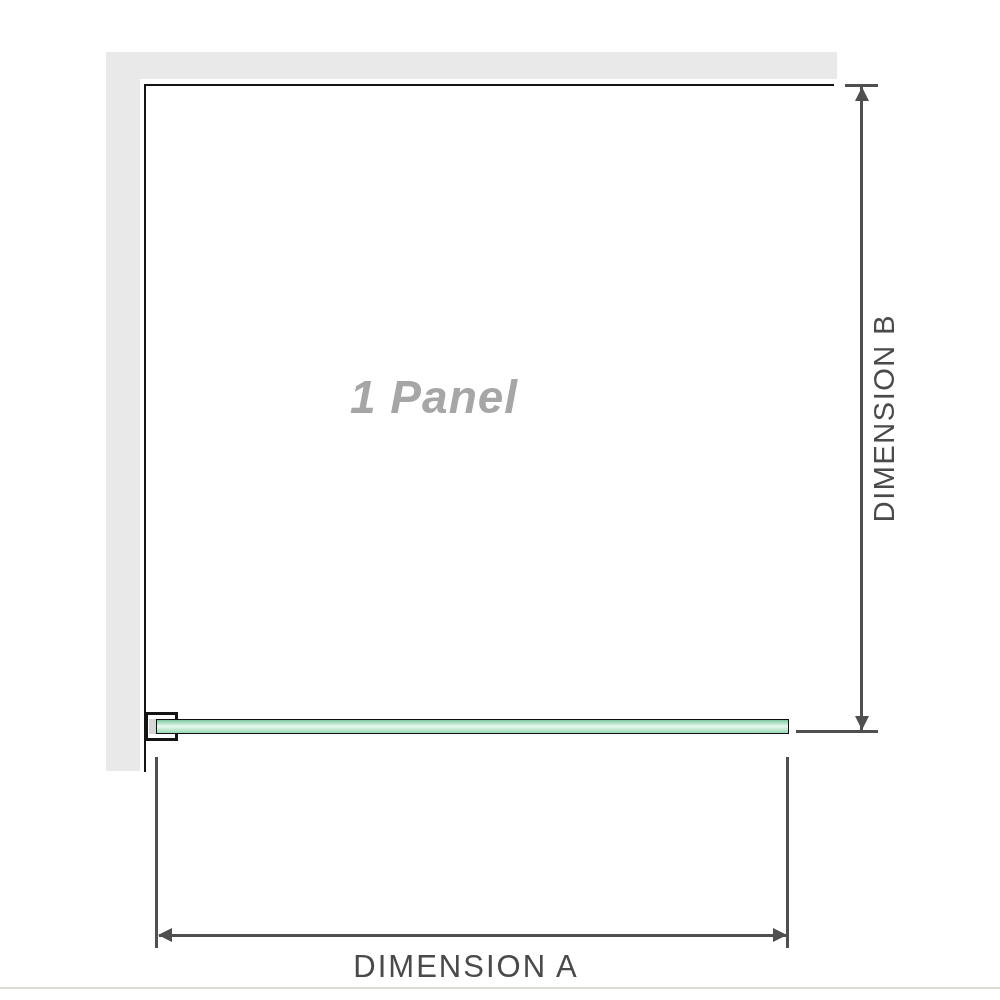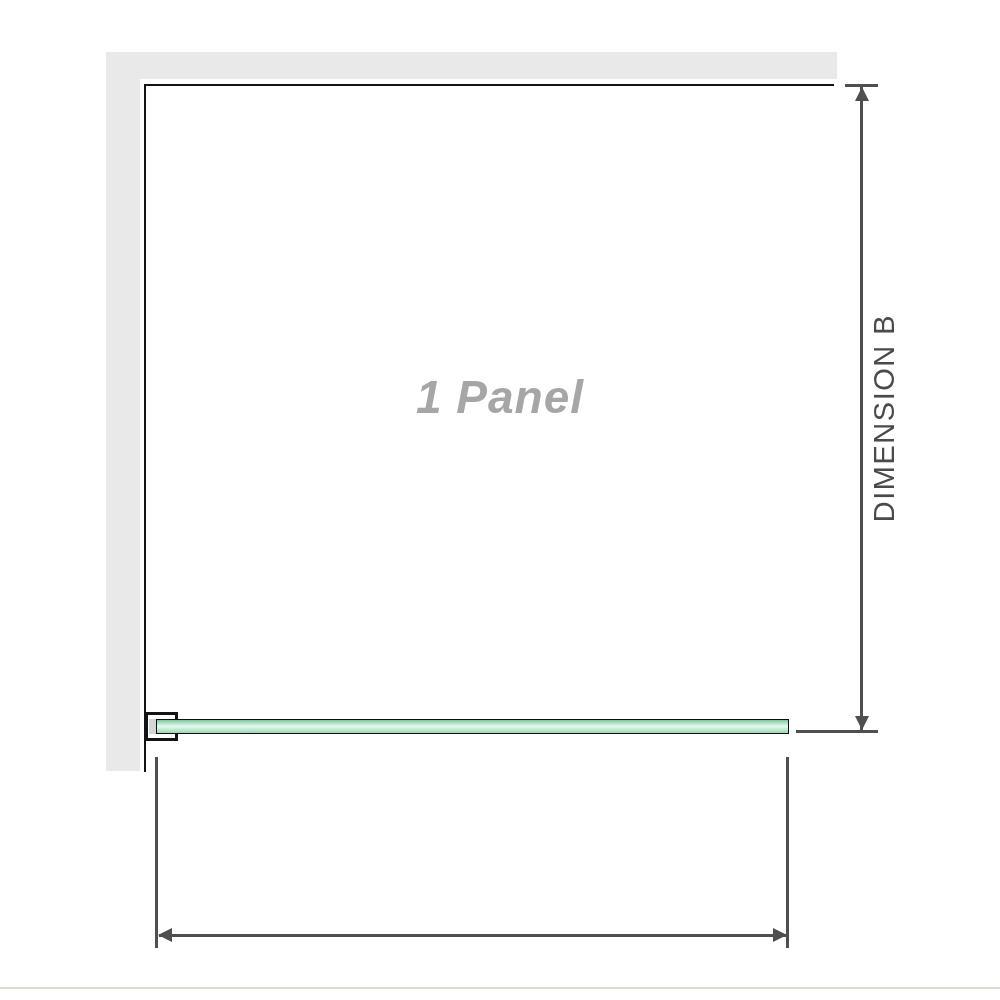--- a/index.html
+++ b/index.html
@@ -35,21 +35,20 @@
     width: 690px; height: 688px;
     border-left: 2px solid #141414;
     border-top: 2px solid #141414;
     box-sizing: border-box;
     background: transparent;
   }
 
   .panel-label {
     left: 350px; top: 370px;
     width: 300px;
-    text-align: center;
     font-size: 46px;
     font-style: italic;
     font-weight: 600;
     letter-spacing: 1px;
     color: #a6a6a6;
   }
 
   
   .bracket {
     left: 145px; top: 712px;
@@ -155,16 +154,17 @@
   <div class="abs dim dimb-line"></div>
   <div class="abs arrow dimb-arrow-up"></div>
   <div class="abs arrow dimb-arrow-down"></div>
   <div class="abs dimb-label">DIMENSION B</div>
 
   <div class="abs dim dima-ext-left"></div>
   <div class="abs dim dima-ext-right"></div>
   <div class="abs dim dima-line"></div>
   <div class="abs arrow dima-arrow-left"></div>
   <div class="abs arrow dima-arrow-right"></div>
+  <div class="abs dima-label">DIMENSION A</div>
 
   <div class="abs baseline"></div>
 
 </div>
 
 </body></html>

